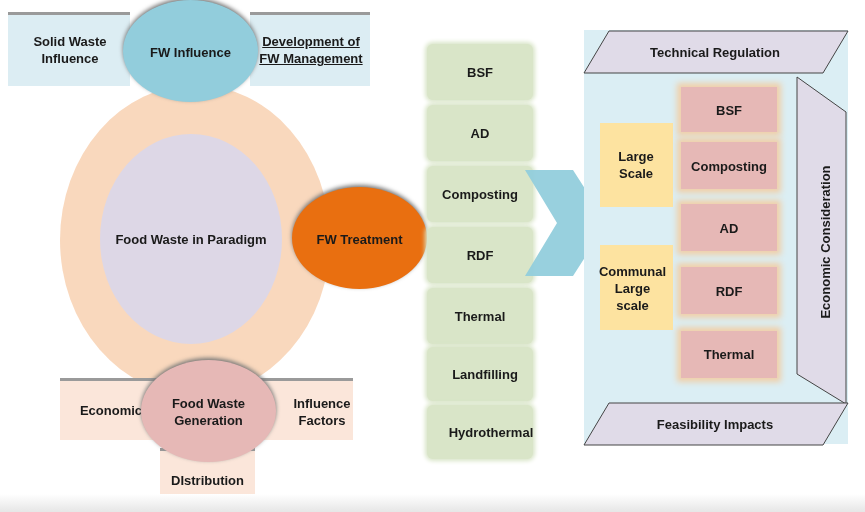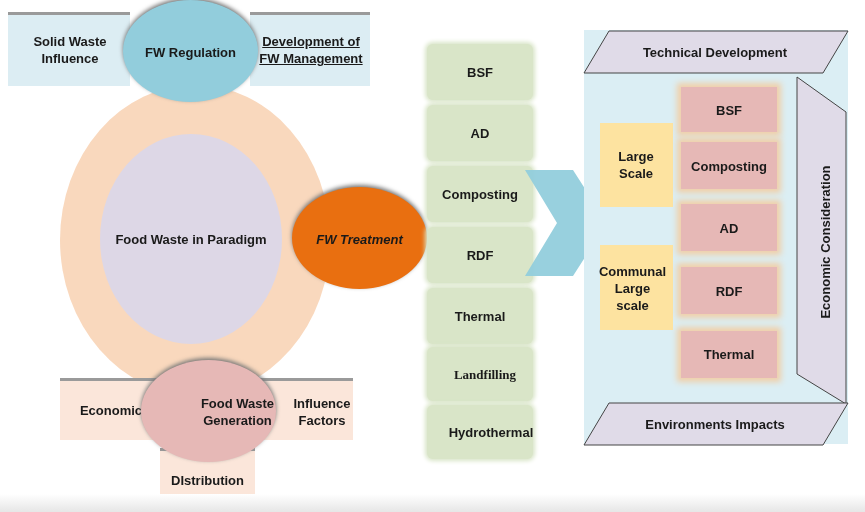--- a/index.html
+++ b/index.html
@@ -22,73 +22,73 @@
 
 <div class="abs box-blue topshade" style="left:250px;top:12px;width:120px;height:74px;"></div>
 <div class="lbl" style="left:255px;top:30px;width:112px;height:40px;text-decoration:underline;">Development of FW Management</div>
 
 <div class="abs" style="left:60px;top:85px;width:270px;height:310px;border-radius:50%;background:#f9d8bd;"></div>
 
 <div class="abs" style="left:100px;top:134px;width:182px;height:210px;border-radius:50%;background:#ddd7e6;"></div>
 <div class="lbl" style="left:100px;top:225px;width:182px;height:28px;">Food Waste in Paradigm</div>
 
 <div class="abs" style="left:123px;top:0px;width:135px;height:102px;border-radius:50%;background:#92cddc;box-shadow:0 -2px 4px #777;"></div>
-<div class="lbl" style="left:123px;top:38px;width:135px;height:28px;">FW Regulation</div>
+<div class="lbl" style="left:123px;top:38px;width:135px;height:28px;">FW Influence</div>
 
 <div class="abs" style="left:292px;top:187px;width:135px;height:102px;border-radius:50%;background:#e96f10;box-shadow:0 -2px 4px #777;"></div>
-<div class="lbl" style="left:292px;top:225px;width:135px;height:28px;font-style:italic;">FW Treatment</div>
+<div class="lbl" style="left:292px;top:225px;width:135px;height:28px;">FW Treatment</div>
 
 <div class="abs box-peach topshade" style="left:60px;top:378px;width:120px;height:62px;"></div>
 <div class="lbl" style="left:66px;top:396px;width:90px;height:28px;">Economic</div>
 
 <div class="abs box-peach topshade" style="left:250px;top:378px;width:103px;height:62px;"></div>
 <div class="lbl" style="left:284px;top:392px;width:76px;height:40px;">Influence Factors</div>
 
 <div class="abs box-peach topshade" style="left:160px;top:448px;width:95px;height:64px;"></div>
 <div class="lbl" style="left:160px;top:466px;width:95px;height:28px;">DIstribution</div>
 
 <div class="abs" style="left:141px;top:360px;width:135px;height:102px;border-radius:50%;background:#e6b8b6;box-shadow:0 -2px 4px #777;"></div>
-<div class="lbl" style="left:141px;top:392px;width:135px;height:40px;margin-left:29px;">Food Waste Generation</div>
+<div class="lbl" style="left:141px;top:392px;width:135px;height:40px;">Food Waste Generation</div>
 
 <div class="abs box-green" style="left:427px;top:44px;width:106px;height:56px;"></div>
 <div class="lbl" style="left:427px;top:58px;width:106px;height:28px;">BSF</div>
 <div class="abs box-green" style="left:427px;top:105px;width:106px;height:56px;"></div>
 <div class="lbl" style="left:427px;top:119px;width:106px;height:28px;">AD</div>
 <div class="abs box-green" style="left:427px;top:166px;width:106px;height:56px;"></div>
 <div class="abs box-green" style="left:427px;top:227px;width:106px;height:56px;"></div>
 
 <svg class="abs" style="left:525px;top:168px;" width="85" height="110" viewBox="0 0 85 110">
   <polygon points="0,2 48,2 82,55 48,108 0,108 32,55" fill="#92cddc" opacity="0.95"></polygon>
 </svg>
 <div class="lbl" style="left:427px;top:180px;width:106px;height:28px;">Composting</div>
 <div class="lbl" style="left:427px;top:241px;width:106px;height:28px;">RDF</div>
 
 <div class="abs box-green" style="left:427px;top:288px;width:106px;height:56px;"></div>
 <div class="lbl" style="left:427px;top:302px;width:106px;height:28px;">Thermal</div>
 <div class="abs box-green" style="left:427px;top:347px;width:106px;height:54px;"></div>
-<div class="lbl" style="left:427px;top:360px;width:116px;height:28px;font-family:Liberation Serif, serif;">Landfilling</div>
+<div class="lbl" style="left:427px;top:360px;width:116px;height:28px;">Landfilling</div>
 <div class="abs box-green" style="left:427px;top:405px;width:106px;height:54px;"></div>
 <div class="lbl" style="left:440px;top:418px;width:102px;height:28px;">Hydrothermal</div>
 
 <div class="abs" style="left:584px;top:30px;width:264px;height:414px;background:#dbeef4;"></div>
 
 <svg class="abs" style="left:583px;top:30px;" width="266" height="44" viewBox="0 0 266 44">
   <polygon points="26,1 265,1 240,43 1,43" fill="#e0dbe8" stroke="#444" stroke-width="1"></polygon>
 </svg>
-<div class="lbl" style="left:600px;top:38px;width:230px;height:28px;">Technical Development</div>
+<div class="lbl" style="left:600px;top:38px;width:230px;height:28px;">Technical Regulation</div>
 
 <svg class="abs" style="left:796px;top:76px;" width="52" height="330" viewBox="0 0 52 330">
   <polygon points="1,1 50,36 50,328 1,298" fill="#e0dbe8" stroke="#444" stroke-width="1"></polygon>
 </svg>
 <div class="lbl" style="left:705px;top:230px;width:240px;height:24px;transform:rotate(-90deg);">Economic Consideration</div>
 
 <svg class="abs" style="left:583px;top:402px;" width="266" height="44" viewBox="0 0 266 44">
   <polygon points="26,1 265,1 240,43 1,43" fill="#e0dbe8" stroke="#444" stroke-width="1"></polygon>
 </svg>
-<div class="lbl" style="left:600px;top:410px;width:230px;height:28px;">Environments Impacts</div>
+<div class="lbl" style="left:600px;top:410px;width:230px;height:28px;">Feasibility Impacts</div>
 
 <div class="abs box-yellow" style="left:600px;top:123px;width:73px;height:84px;"></div>
 <div class="lbl" style="left:606px;top:140px;width:60px;height:50px;">Large Scale</div>
 <div class="abs box-yellow" style="left:600px;top:245px;width:73px;height:85px;"></div>
 <div class="lbl" style="left:600px;top:258px;width:65px;height:60px;">Communal Large scale</div>
 
 <div class="abs box-pink" style="left:681px;top:87px;width:96px;height:45px;"></div>
 <div class="lbl" style="left:681px;top:96px;width:96px;height:28px;">BSF</div>
 <div class="abs box-pink" style="left:681px;top:142px;width:96px;height:47px;"></div>
 <div class="lbl" style="left:681px;top:152px;width:96px;height:28px;">Composting</div>

